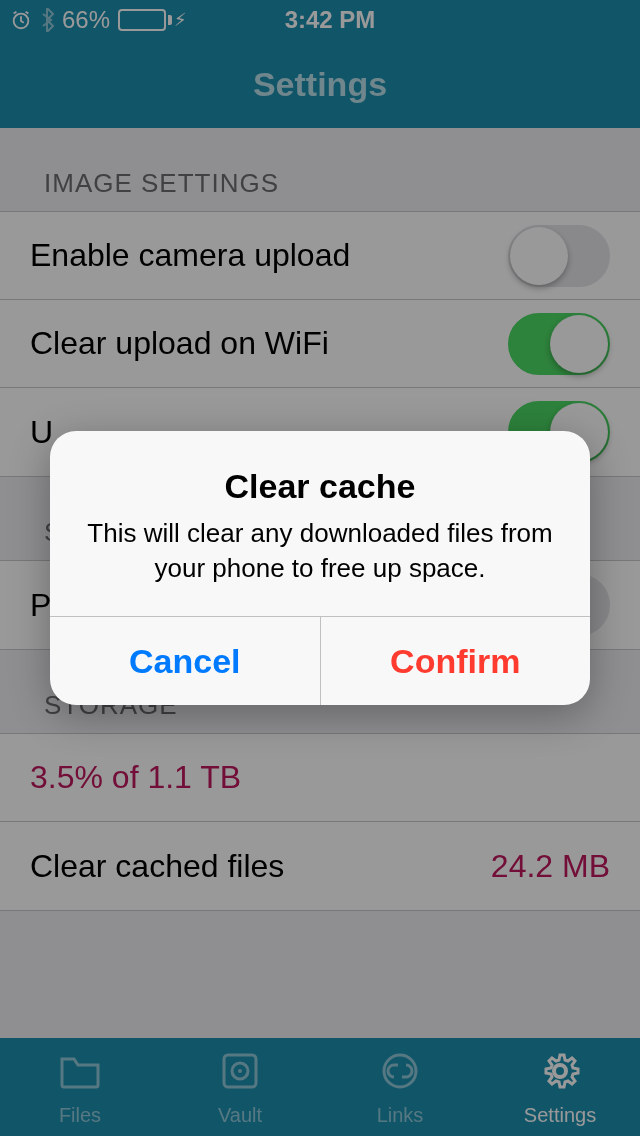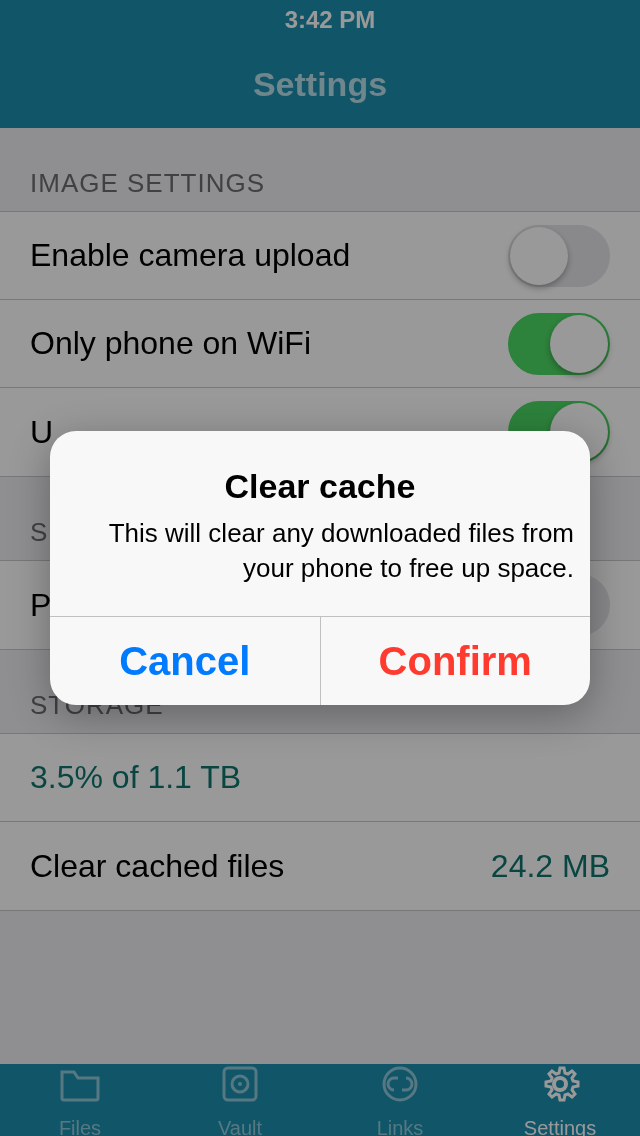--- a/index.html
+++ b/index.html
@@ -44,54 +44,54 @@
     font-weight:600;
   }
 
   
   .content {
     position:absolute; top:128px; bottom:98px; left:0; right:0;
     background:#efeff4;
     overflow:hidden;
   }
   .section-header {
-    padding: 40px 30px 12px;
+    padding: 40px 44px 12px;
     color:#6d6d72;
     font-size:26px;
     letter-spacing:1px;
   }
   .list { background:#fff; border-top:1px solid #c8c7cc; border-bottom:1px solid #c8c7cc; }
   .row {
     display:flex; align-items:center; justify-content:space-between;
     padding: 0 30px;
     height: 88px;
     border-bottom:1px solid #c8c7cc;
     font-size:32px;
     color:#000;
   }
   .row:last-child { border-bottom:none; }
   .row .label { flex:1; }
-  .row .value { color:#0f766e; font-size:32px; }
+  .row .value { color:#be185d; font-size:32px; }
 
   
   .toggle {
     width:102px; height:62px; border-radius:31px; position:relative;
     background:#e5e5ea; border:2px solid #e5e5ea;
     transition:background .2s;
   }
   .toggle.on { background:#4cd964; border-color:#4cd964; }
   .toggle .knob {
     position:absolute; top:0; left:0; width:58px; height:58px; background:#fff;
     border-radius:50%; box-shadow:0 3px 6px rgba(0,0,0,0.3);
   }
   .toggle.on .knob { left:auto; right:0; }
 
   
   .tab-bar {
-    position:absolute; bottom:0; left:0; right:0; height:72px;
+    position:absolute; bottom:0; left:0; right:0; height:98px;
     background:#1d8eaf;
     display:flex;
   }
   .tab {
     flex:1; display:flex; flex-direction:column; align-items:center; justify-content:center;
     color:#8ec9d9; gap:4px;
     font-size:20px;
   }
   .tab.active { color:#fff; }
   .tab svg { width:48px; height:48px; }
@@ -104,62 +104,82 @@
 
   
   .alert {
     width: 540px;
     background:#f8f8f8;
     border-radius:26px;
     overflow:hidden;
     box-shadow:0 10px 40px rgba(0,0,0,0.3);
   }
   .alert-body {
-    padding: 36px 16px 30px;
+    padding: 36px 24px 30px;
     text-align:center;
   }
   .alert-title { font-size:34px; font-weight:600; color:#000; margin-bottom:10px; }
-  .alert-message { font-size:26px; color:#000; line-height:1.35;text-align:right; }
+  .alert-message { font-size:26px; color:#000; line-height:1.35; }
   .alert-buttons {
     display:flex; border-top:1px solid #c0c0c3;
   }
   .alert-btn {
     flex:1; height:88px; display:flex; align-items:center; justify-content:center;
-    font-size:40px; background:transparent; border:none; cursor:pointer;
+    font-size:34px; background:transparent; border:none; cursor:pointer;
   }
   .alert-btn + .alert-btn { border-left:1px solid #c0c0c3; }
   .alert-btn.cancel { color:#007aff; font-weight:600; }
   .alert-btn.destructive { color:#ff3b30;font-weight:bold; }
 
 </style>
 </head>
 <body>
 
 <div class="screen">
 
   <div class="status-bar">
     <div class="status-center">3:42 PM</div>
+    <div class="status-right">
+      <span class="alarm-icon">
+        <svg width="22" height="22" viewBox="0 0 24 24" fill="#fff">
+            <circle cx="12" cy="13" r="8" fill="none" stroke="#fff" stroke-width="2"></circle>
+            <path d="M12 8v5l3 2" stroke="#fff" stroke-width="2" fill="none"></path>
+            <path d="M4 5l3-2M20 5l-3-2" stroke="#fff" stroke-width="2"></path>
+          </svg>
+      </span>
+      <span class="bt-icon" style="opacity:.5">
+        <svg width="14" height="24" viewBox="0 0 14 24" fill="none">
+            <path d="M3 6l8 6-8 6M7 0v24l6-6-6-6 6-6-6-6z" stroke="#fff" stroke-width="2" fill="none"></path>
+          </svg>
+      </span>
+      <span>66%</span>
+      <span class="battery">
+        <span class="battery-body"><span class="battery-fill"></span></span>
+        <span class="battery-cap"></span>
+        <span class="bolt">⚡︎</span>
+      </span>
+    </div>
   </div>
 
   <div class="nav-bar">
     <span>Settings</span>
   </div>
 
   <div class="content">
 
     <div class="section-header">IMAGE SETTINGS</div>
     <div class="list">
       <div class="row">
         <span class="label">Enable camera upload</span>
         <span class="toggle">
             <span class="knob"></span>
           </span>
       </div>
       <div class="row">
-        <span class="label">Only phone on WiFi</span>
+        <span class="label">Clear upload on WiFi</span>
         <span class="toggle on">
             <span class="knob"></span>
           </span>
       </div>
       <div class="row">
         <span class="label">U</span>
         <span class="toggle on">
             <span class="knob"></span>
           </span>
       </div>

